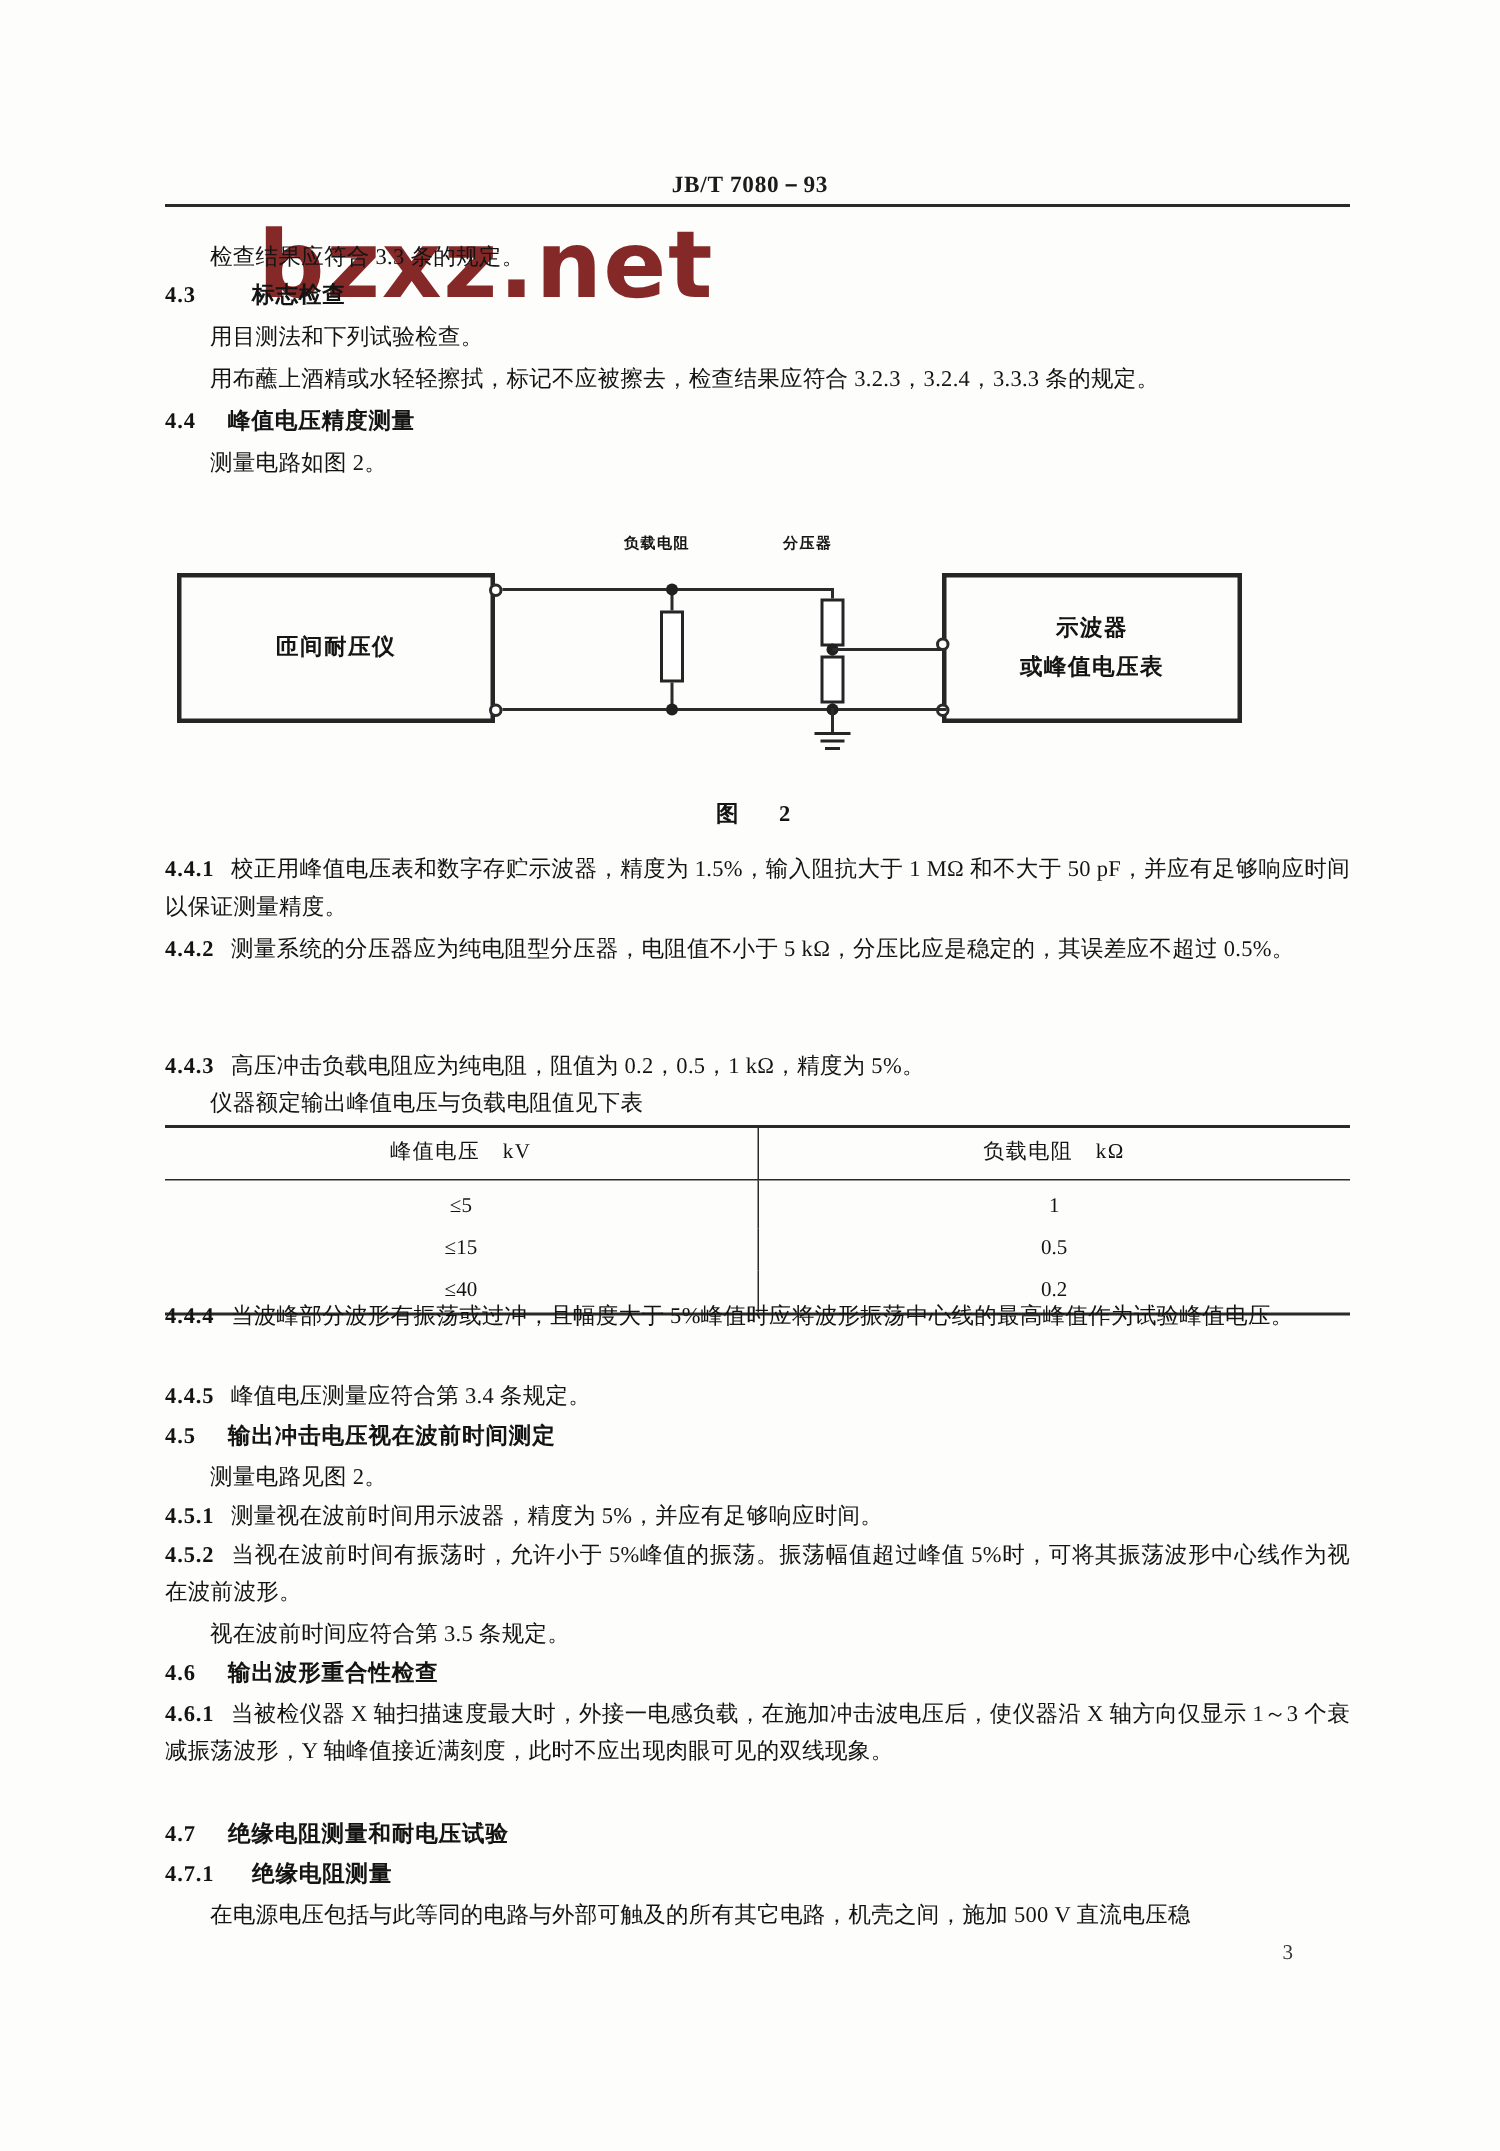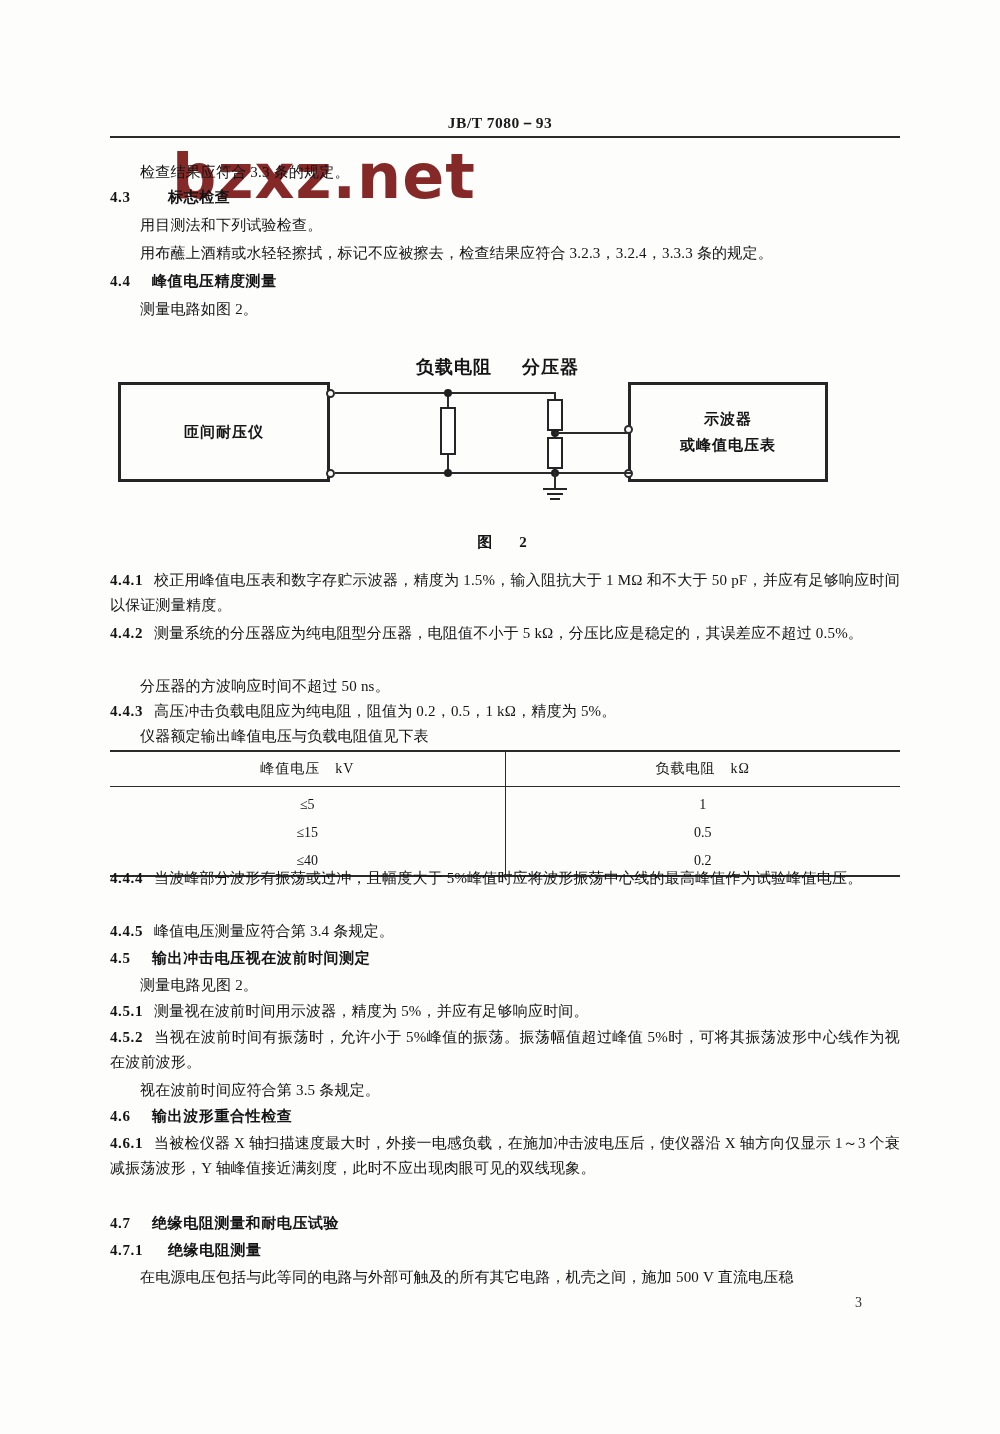--- a/index.html
+++ b/index.html
@@ -143,21 +143,21 @@
     background: #202020;
   }
   .resistor {
     position: absolute;
     border: 2px solid #252525;
     background: #ffffff;
     box-sizing: border-box;
   }
   .fig-label {
     position: absolute;
-    font-size: 18px;
+    font-size: 10px;
     font-weight: bold;
     color: #141414;
     white-space: nowrap;
     letter-spacing: 1px;
   }
   .gnd-bar { position: absolute; background:#252525; }
   #fig-caption {
     position: absolute;
     left: 0;
     top: 188px;
@@ -275,21 +275,20 @@
       <div class="gnd-bar" style="left:437px;top:148px;width:16px;height:2px;"></div>
       <div class="gnd-bar" style="left:440px;top:153px;width:10px;height:2px;"></div>
 
       <div id="fig-caption">图　2</div>
     </div>
 
     <div class="txt para" style="top:568px;"><span class="num heading">4.4.1</span><span>校正用峰值电压表和数字存贮示波器，精度为 1.5%，输入阻抗大于 1 MΩ 和不大于 50 pF，并应有足够响应时间以保证测量精度。</span></div>
 
     <div class="txt para" style="top:621px;"><span class="num heading">4.4.2</span><span>测量系统的分压器应为纯电阻型分压器，电阻值不小于 5 kΩ，分压比应是稳定的，其误差应不超过 0.5%。</span></div>
 
-    <div class="txt para" style="top:674px;text-indent:30px;">分压器的方波响应时间不超过 50 ns。</div>
 
     <div class="txt para" style="top:699px;"><span class="num heading">4.4.3</span><span>高压冲击负载电阻应为纯电阻，阻值为 0.2，0.5，1 kΩ，精度为 5%。</span></div>
 
     <div class="txt para" style="top:724px;text-indent:30px;">仪器额定输出峰值电压与负载电阻值见下表</div>
 
     <table id="data-table">
       <thead>
         <tr>
           <th class="cell-50 col-left">峰值电压　kV</th>
           <th class="cell-50">负载电阻　kΩ</th>

